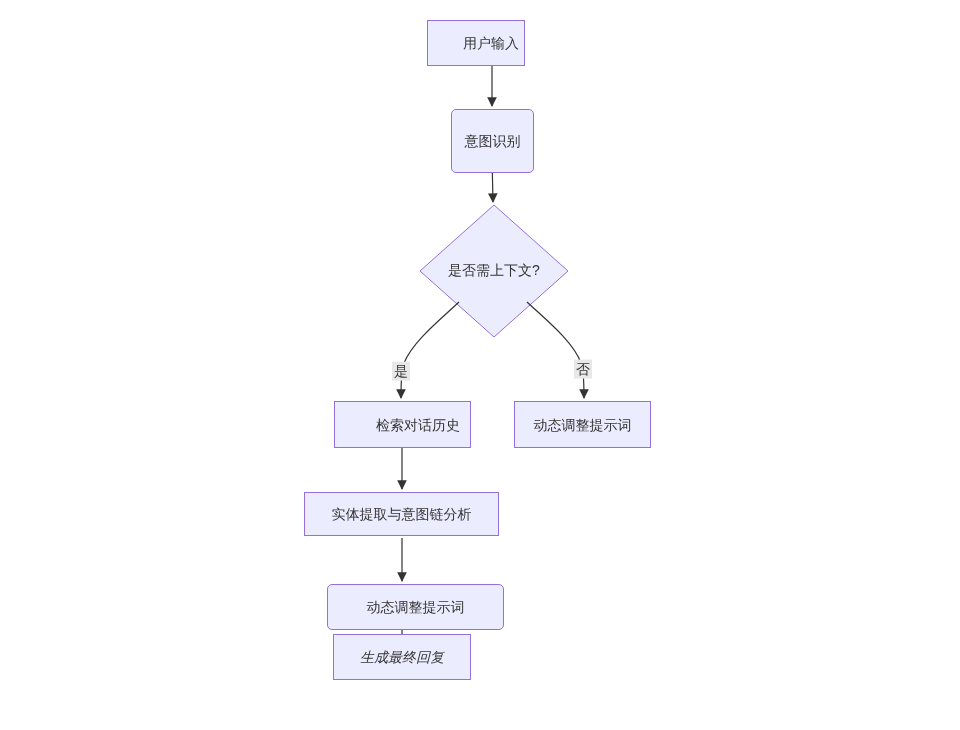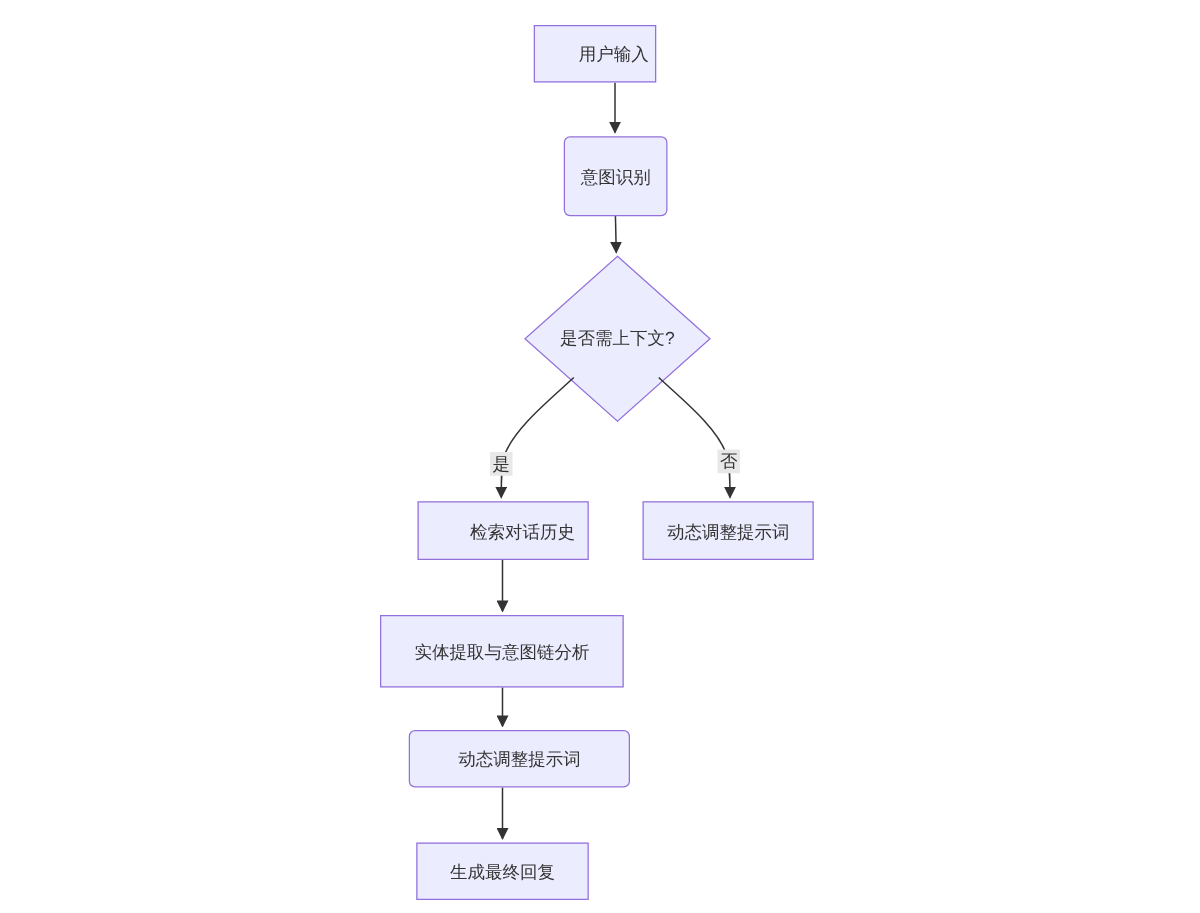--- a/index.html
+++ b/index.html
@@ -100,23 +100,23 @@
   <div class="node rect" style="left:427px; top:20px; width:98px; height:46px;padding-left:30px;">用户输入</div>
 
   <div class="node rounded" style="left:451px; top:109px; width:83px; height:64px;">意图识别</div>
 
   <div class="diamond-label" style="left:424px; top:258px; width:140px; height:26px;">是否需上下文?</div>
 
   <div class="node rect" style="left:334px; top:401px; width:137px; height:47px;padding-left:31px;">检索对话历史</div>
 
   <div class="node rect" style="left:514px; top:401px; width:137px; height:47px;">动态调整提示词</div>
 
-  <div class="node rect" style="left:304px; top:492px; width:195px; height:58px;">实体提取与意图链分析</div>
+  <div class="node rect" style="left:304px; top:492px; width:195px; height:44px;">实体提取与意图链分析</div>
 
   <div class="node rounded" style="left:327px; top:584px; width:177px; height:46px;">动态调整提示词</div>
 
-  <div class="node rect" style="left:333px; top:674px; width:138px; height:46px;">生成最终回复</div>
+  <div class="node rect" style="left:333px; top:634px; width:138px; height:46px;font-style:italic;">生成最终回复</div>
 
   <div class="edge-label" style="left:401px; top:371px;">是</div>
 
   <div class="edge-label" style="left:583px; top:369px;">否</div>
 
 </div>
 
 </body></html>

